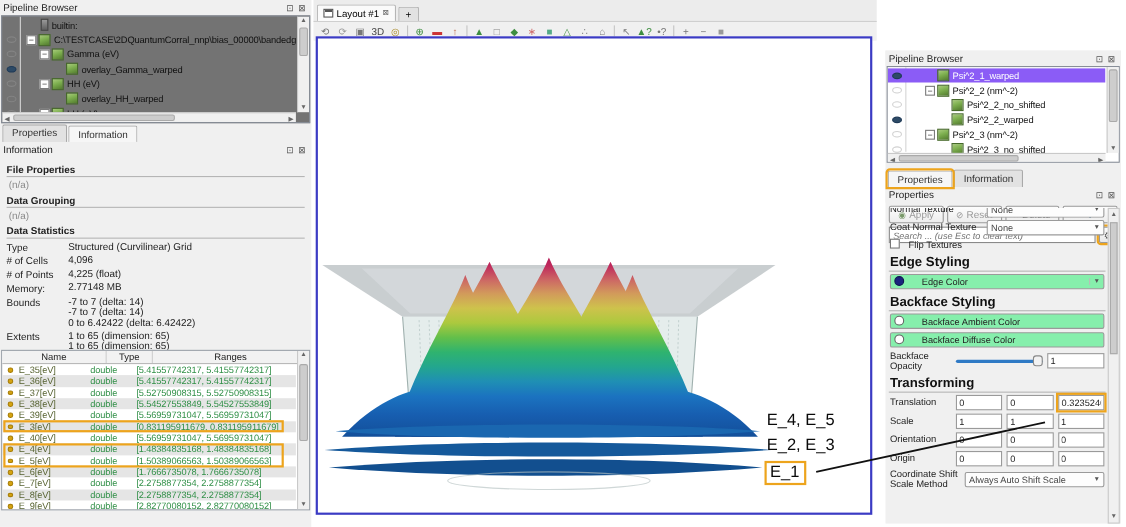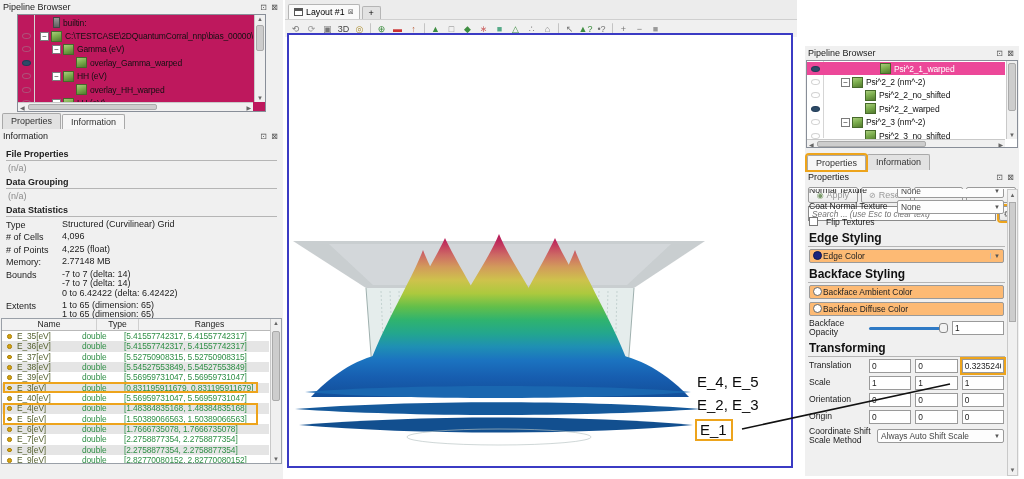--- a/index.html
+++ b/index.html
@@ -10,24 +10,24 @@
   .dock-title { height:14px; display:flex; align-items:center; padding:0 3px; font-size:9px; color:#222; background:#f0f0f0; }
   .dock-title .spacer { flex:1; }
   .winbtn { font-size:8px; color:#555; width:11px; text-align:center; cursor:default; }
   .tab-row { display:flex; align-items:flex-end; height:17px; background:#f0f0f0; padding-left:2px; }
   .tab { font-size:9px; padding:2px 8px 3px 8px; border:1px solid #a9a9a9; border-bottom:none; background:#e2e2e2; color:#333; border-radius:2px 2px 0 0; margin-right:1px; position:relative; }
   .tab.active { background:#f6f6f6; height:15px; z-index:2; }
   .ann { outline:2px solid #eda41c; outline-offset:0px; }
 
   
   #left-panel { left:0; top:0; width:283px; height:479px; background:#f0f0f0; }
-  .tree-frame { position:relative; margin:0 17px; height:98px; background:#be185d; border:1px solid #888e98; overflow:hidden; }
+  .tree-frame { position:relative; margin:0 1px; height:98px; background:#737373; border:1px solid #888e98; overflow:hidden; }
   .tree-scroll { position:absolute; left:0; top:1px; right:12px; bottom:9px; overflow:hidden; }
   .t-row { display:flex; align-items:center; height:13.4px; font-size:8.5px; letter-spacing:-0.15px; white-space:nowrap; color:#111; }
-  .t-row.sel { background:#ec4899; color:#fff;gap:28px; }
+  .t-row.sel { background:#8b5cf6; color:#fff; }
   .t-row .eye { flex:0 0 16px; display:flex; justify-content:center; align-items:center; height:100%; }
   .t-row .eye i { display:none; width:9px; height:6px; border:1px solid #9a9a9a; border-radius:50%; position:relative; }
   .t-row.eye-on .eye i, .t-row.eye-off .eye i { display:inline-block; }
   .t-row.eye-on .eye i { border-color:#1f3a57; background:#2d4a66; }
   .t-row.eye-off .eye i { opacity:.45; }
   .t-inner { display:flex; align-items:center; }
   .ind-1 .t-inner { padding-left:6px; } .ind-2 .t-inner { padding-left:18px; } .ind-3 .t-inner { padding-left:31px; }
   .expander { width:9px; height:9px; margin-right:2px; border:1px solid #7b7b7b; background:#fff; color:#333; font-size:8px; line-height:7px; text-align:center; visibility:hidden; flex:0 0 9px; }
   .has-exp .expander { visibility:visible; }
   .cube { width:11px; height:11px; margin-right:3px; flex:0 0 11px; background:linear-gradient(160deg,#a9cc7d 0%,#7cae4e 45%,#527a2e 100%); border:1px solid #46692a; }
@@ -89,21 +89,21 @@
   .props-scroll { position:absolute; left:1px; right:12px; top:143px; bottom:0; overflow:hidden; padding:0 2px; }
   .props-vsb { position:absolute; right:1px; top:143px; bottom:0; width:11px; background:#f0f0f0; border:1px solid #c9c9c9; font-size:6px; color:#666; text-align:center; }
   .props-vsb .thumb { position:absolute; left:1px; right:1px; top:12px; height:120px; background:#cdcdcd; border:1px solid #aaa; }
   .prow { display:flex; align-items:center; gap:4px; padding:1.5px 1px; font-size:8.6px; color:#222; }
   .prow .plabel { flex:0 0 84px; line-height:9px; white-space:pre-line; }
   .prow .plabel.narrow { flex:0 0 56px; }
   .pselect { flex:1; height:14px; border:1px solid #9a9a9a; background:#fdfdfd; display:flex; align-items:center; font-size:8.4px; color:#444; padding:0 3px; border-radius:2px; }
   .pselect .spacer { flex:1; } .pselect .dd { font-size:6px; color:#555; }
   .phead { font-weight:bold; font-size:12px; border-bottom:1px solid #b5b5b5; padding:3px 1px 1px 1px; color:#111; }
   .cbx { width:9px; height:9px; border:1px solid #777; background:#fff; margin-right:4px; }
-  .colorbtn { flex:1; height:14px; border:1px solid #9a9a9a; background:#fdba74; display:flex; align-items:center; gap:1px; font-size:8.4px; color:#222; padding:0 3px; border-radius:2px; }
+  .colorbtn { flex:1; height:14px; border:1px solid #9a9a9a; background:#86efac; display:flex; align-items:center; gap:16px; font-size:8.4px; color:#222; padding:0 3px; border-radius:2px; }
   .swatch { width:9px; height:9px; border-radius:50%; border:1px solid #666; background:#fff; }
   .swatch.navy { background:#1a237e; border-color:#101650; }
   .combo-arrow { border-left:1px solid #bbb; padding-left:3px; margin-left:3px; font-size:6px; color:#555; }
   .pinput { height:14px; border:1px solid #9a9a9a; font-size:8.4px; padding:0 2px; background:#fff; color:#222; width:100%; }
   .trio { display:flex; gap:4px; flex:1; }
   .trio .pinput { width:33%; }
   .slider { flex:1; height:12px; position:relative; }
   .slider .track { position:absolute; left:0; right:0; top:5px; height:3px; background:#2f7ac5; border-radius:2px; }
   .slider .handle { position:absolute; right:0; top:1px; width:9px; height:10px; background:#f2f2f2; border:1px solid #888; border-radius:3px; }
   .opac-input { flex:0 0 52px; }

